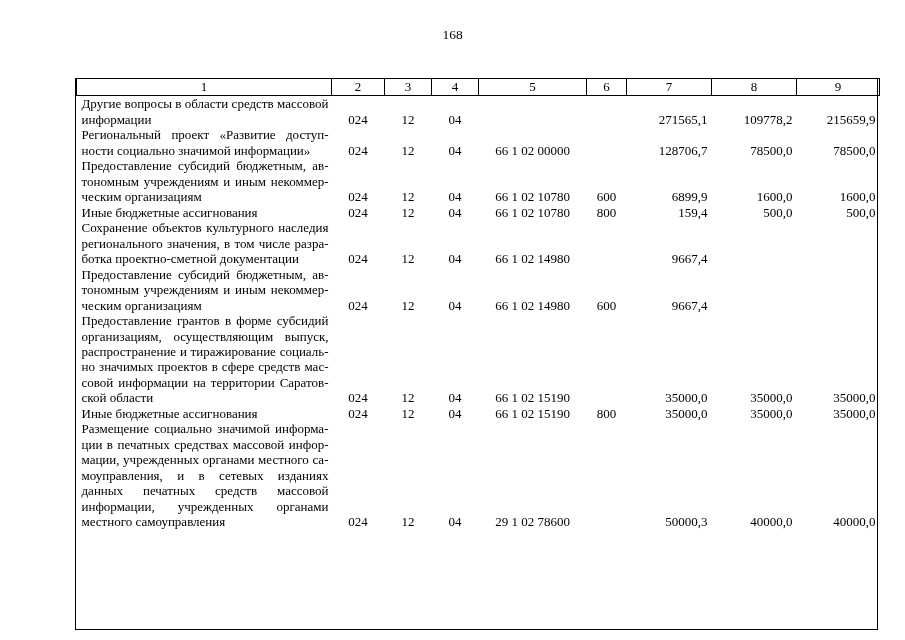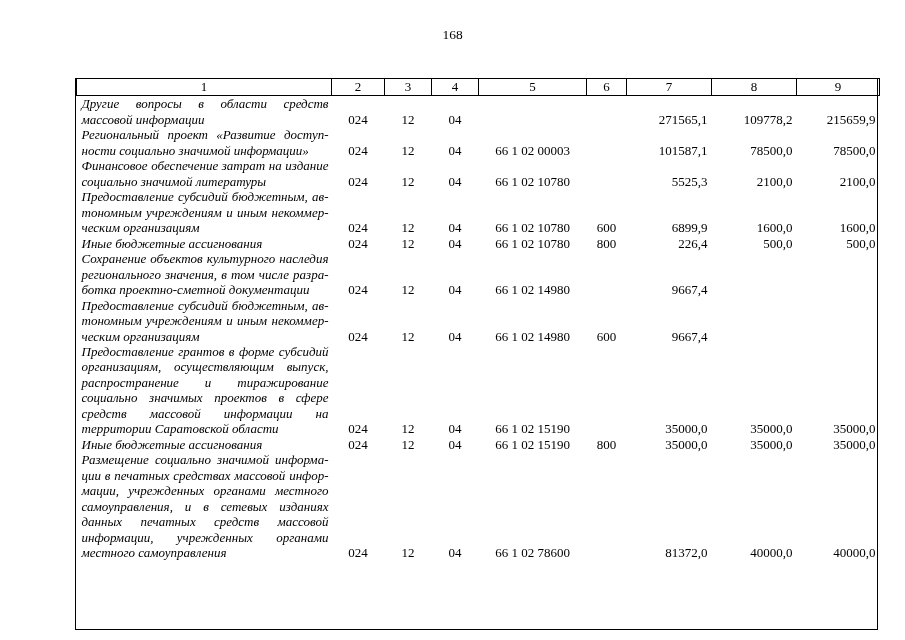--- a/index.html
+++ b/index.html
@@ -49,21 +49,20 @@
     height: 14px;
   }
   table.budget td {
     vertical-align: bottom;
     padding: 0;
   }
   table.budget td.col1 {
     text-align: justify;
     padding-left: 5px;
     padding-right: 3px;
-    font-style: italic;
   }
   table.budget td.col2,
   table.budget td.col3,
   table.budget td.col4,
   table.budget td.col5,
   table.budget td.col6 {
     text-align: center;
   }
   table.budget td.col7,
   table.budget td.col8,
@@ -113,56 +112,45 @@
             <td class="col6"></td>
             <td class="col7">271565,1</td>
             <td class="col8">109778,2</td>
             <td class="col9">215659,9</td>
           </tr>
           <tr>
             <td class="col1">Региональный проект «Развитие доступ­ности социально значимой информации»</td>
             <td class="col2">024</td>
             <td class="col3">12</td>
             <td class="col4">04</td>
-            <td class="col5">66 1 02 00003</td>
-            <td class="col6"></td>
-            <td class="col7">101587,1</td>
+            <td class="col5">66 1 02 00000</td>
+            <td class="col6"></td>
+            <td class="col7">128706,7</td>
             <td class="col8">78500,0</td>
             <td class="col9">78500,0</td>
-          </tr>
-          <tr>
-            <td class="col1">Финансовое обеспечение затрат на издание социально значимой литературы</td>
-            <td class="col2">024</td>
-            <td class="col3">12</td>
-            <td class="col4">04</td>
-            <td class="col5">66 1 02 10780</td>
-            <td class="col6"></td>
-            <td class="col7">5525,3</td>
-            <td class="col8">2100,0</td>
-            <td class="col9">2100,0</td>
           </tr>
           <tr>
             <td class="col1">Предоставление субсидий бюджетным, ав­тономным учреждениям и иным некоммер­ческим организациям</td>
             <td class="col2">024</td>
             <td class="col3">12</td>
             <td class="col4">04</td>
             <td class="col5">66 1 02 10780</td>
             <td class="col6">600</td>
             <td class="col7">6899,9</td>
             <td class="col8">1600,0</td>
             <td class="col9">1600,0</td>
           </tr>
           <tr>
             <td class="col1">Иные бюджетные ассигнования</td>
             <td class="col2">024</td>
             <td class="col3">12</td>
             <td class="col4">04</td>
             <td class="col5">66 1 02 10780</td>
             <td class="col6">800</td>
-            <td class="col7">226,4</td>
+            <td class="col7">159,4</td>
             <td class="col8">500,0</td>
             <td class="col9">500,0</td>
           </tr>
           <tr>
             <td class="col1">Сохранение объектов культурного наследия регионального значения, в том числе разра­ботка проектно-сметной документации</td>
             <td class="col2">024</td>
             <td class="col3">12</td>
             <td class="col4">04</td>
             <td class="col5">66 1 02 14980</td>
             <td class="col6"></td>
@@ -201,22 +189,22 @@
             <td class="col6">800</td>
             <td class="col7">35000,0</td>
             <td class="col8">35000,0</td>
             <td class="col9">35000,0</td>
           </tr>
           <tr>
             <td class="col1">Размещение социально значимой информа­ции в печатных средствах массовой инфор­мации, учрежденных органами местного са­моуправления, и в сетевых изданиях данных печатных средств массовой информации, учрежденных органами местного само­управления</td>
             <td class="col2">024</td>
             <td class="col3">12</td>
             <td class="col4">04</td>
-            <td class="col5">66 1 02 78600</td>
-            <td class="col6"></td>
-            <td class="col7">81372,0</td>
+            <td class="col5">29 1 02 78600</td>
+            <td class="col6"></td>
+            <td class="col7">50000,3</td>
             <td class="col8">40000,0</td>
             <td class="col9">40000,0</td>
           </tr>
         </tbody>
     </table>
   </div>
 </div>
 
 </body></html>

